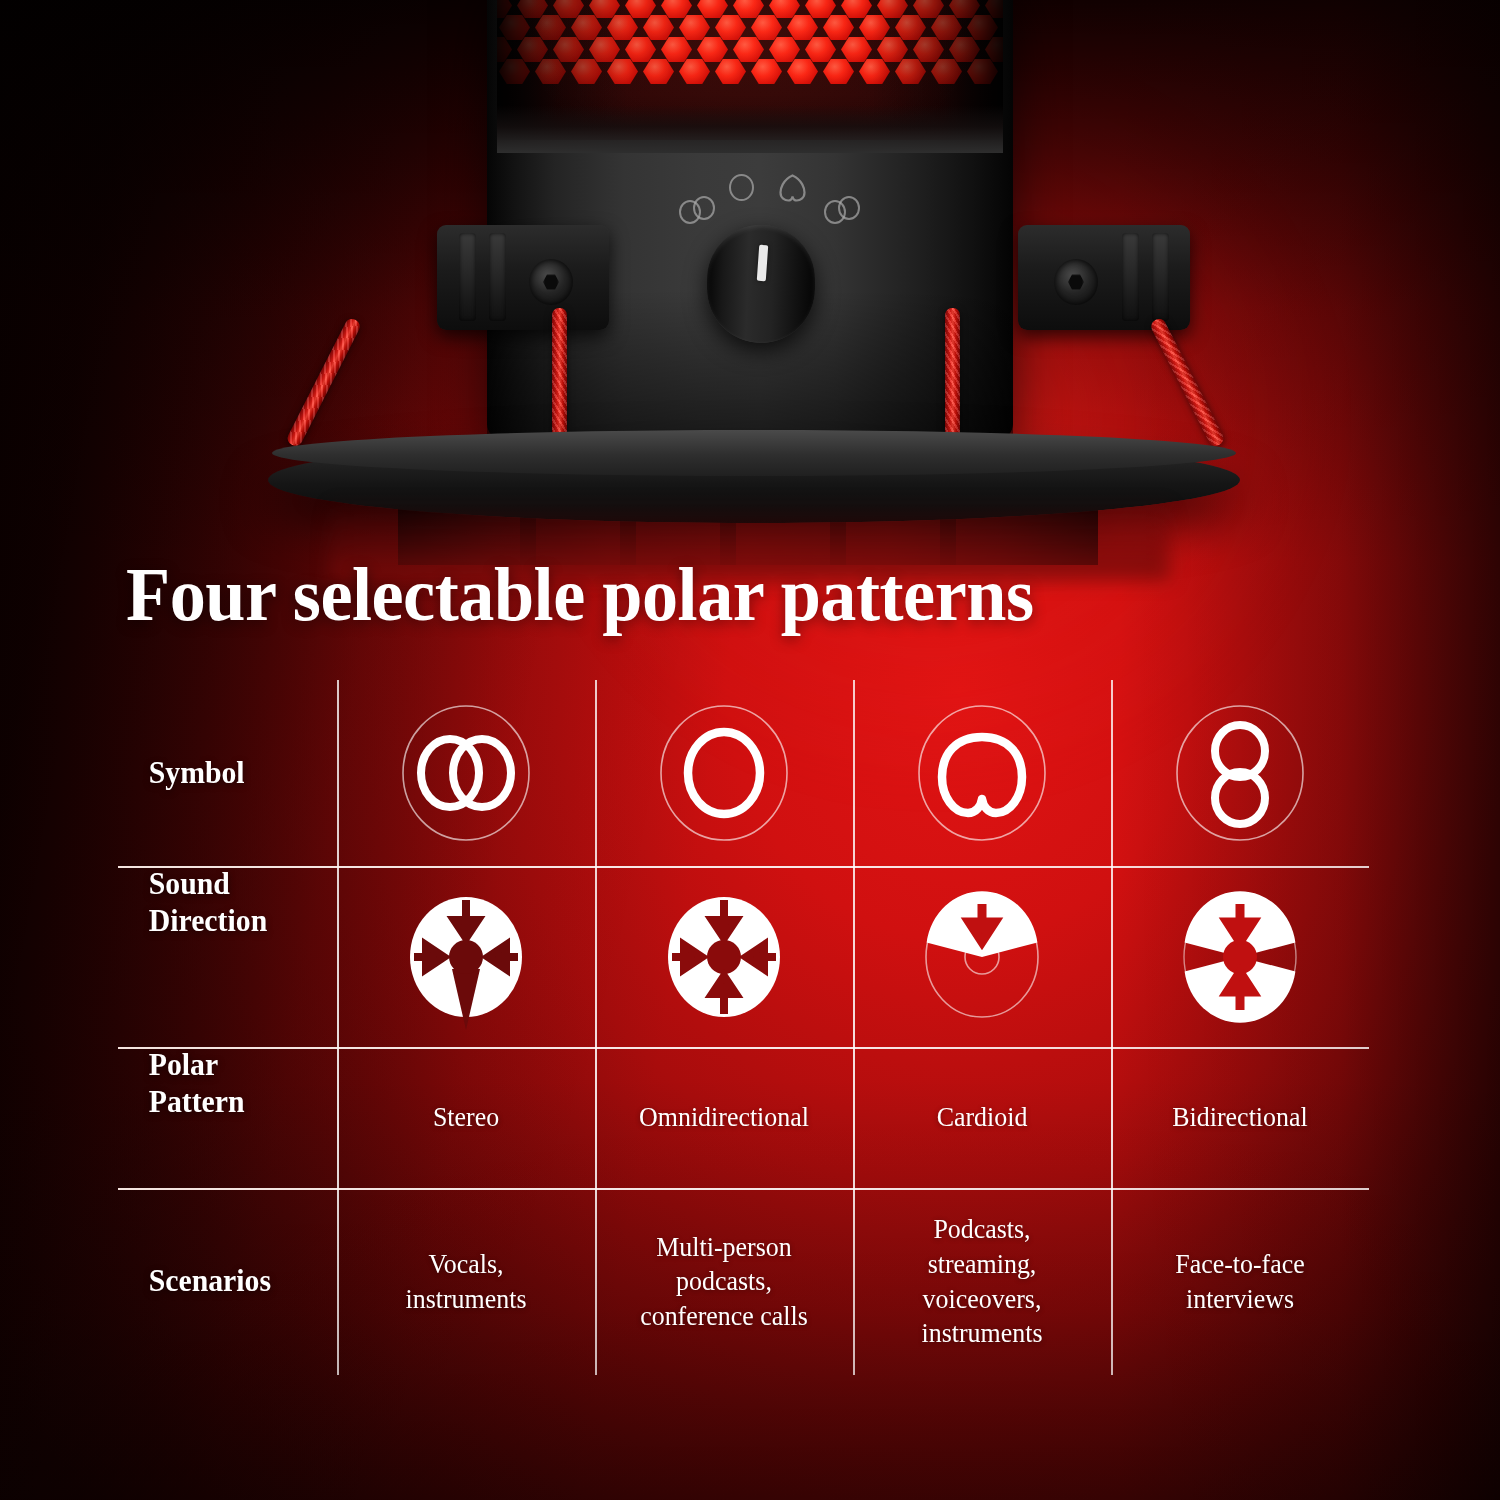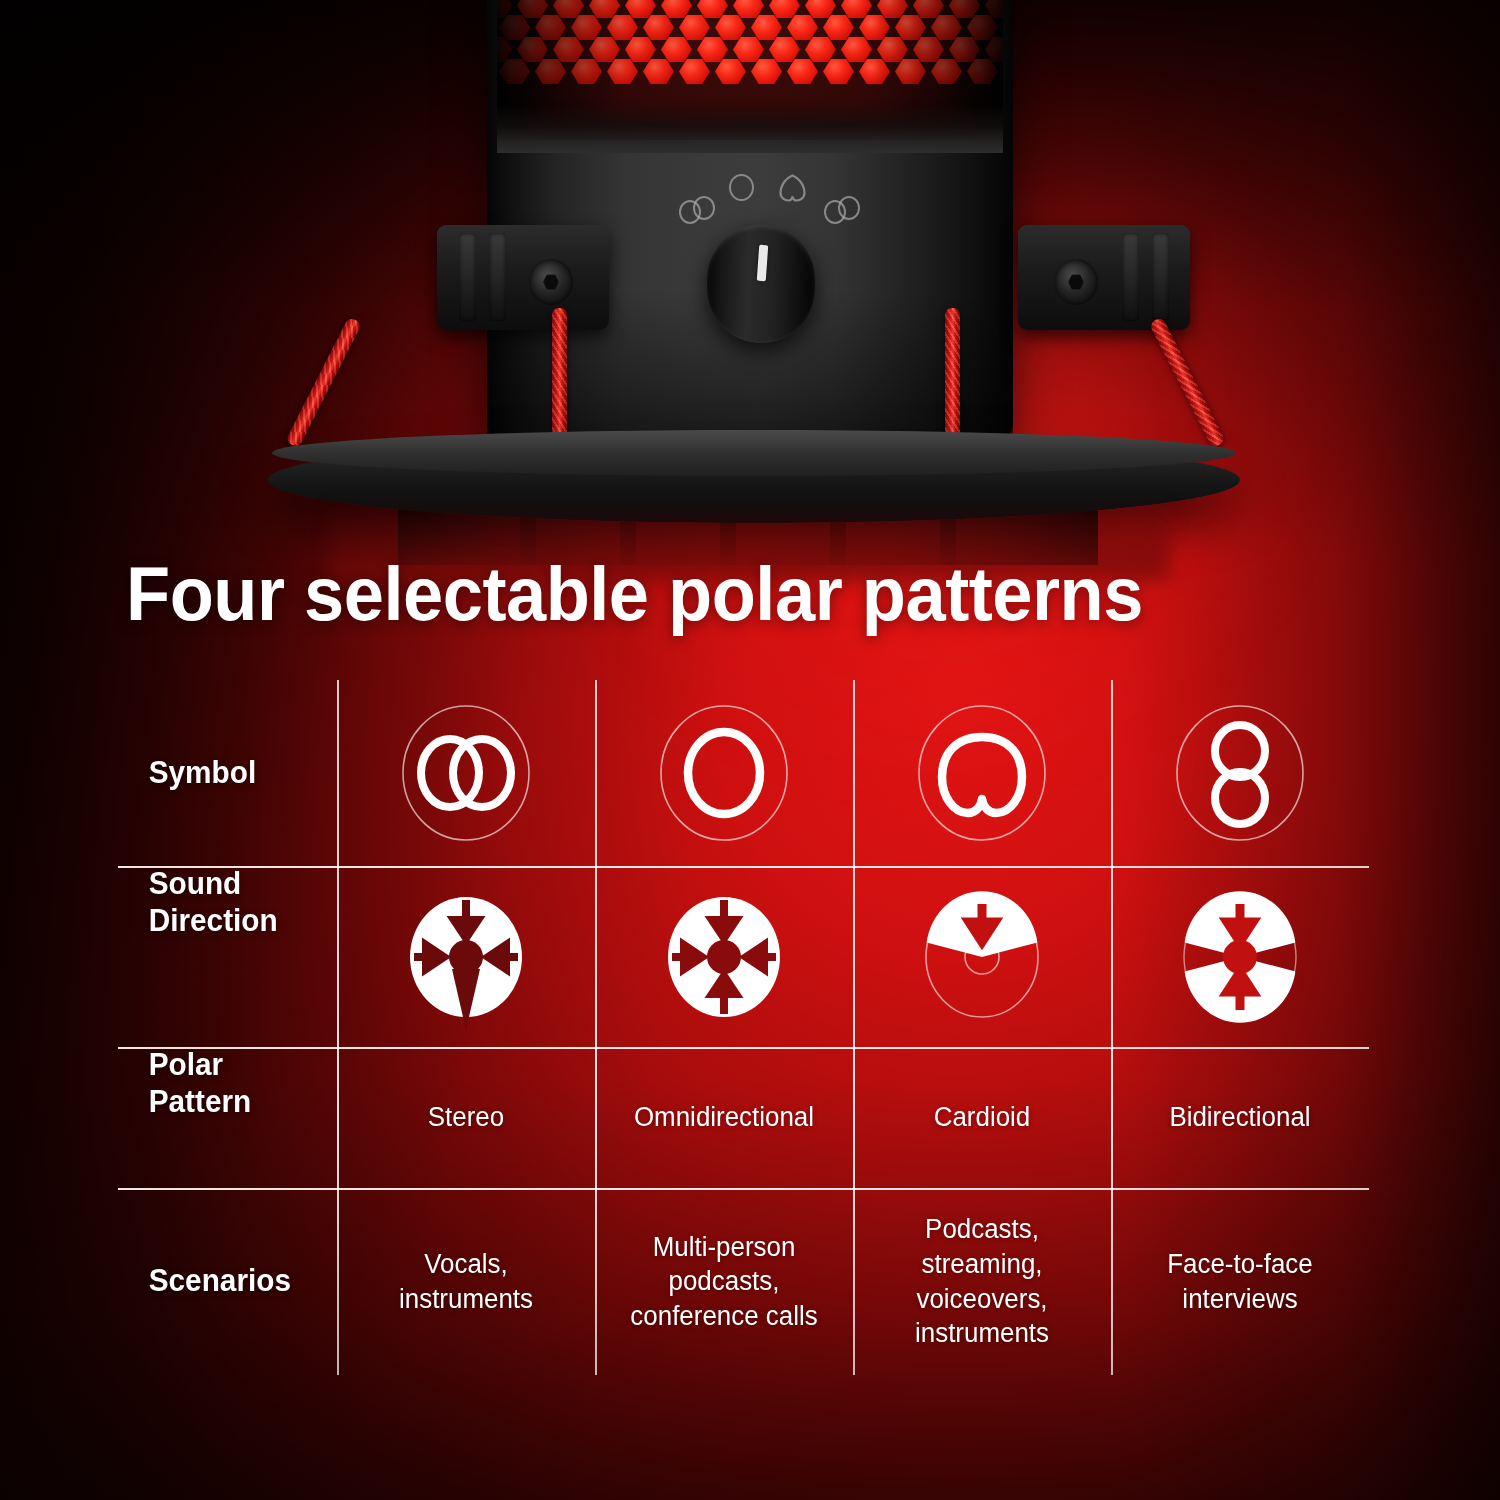--- a/index.html
+++ b/index.html
@@ -4,21 +4,21 @@
 <style>
   * { margin:0; padding:0; box-sizing:border-box; }
   html,body { width:1500px; height:1500px; overflow:hidden; }
   body {
     font-family:"Liberation Sans", sans-serif;
     background:#3d0505;
     position:relative;
   }
 
   
-  #stage { position:absolute; inset:0; overflow:hidden; }
+  #stage { position:absolute; inset:0; overflow:hidden;font-family:Liberation Serif, serif; }
 
   .bg-base{
     position:absolute; inset:0;
     background:
       radial-gradient(ellipse 1150px 1250px at 64% 46%,
         #e21414 0%, #d01010 20%, #a80c0c 40%, #760707 60%, #4a0404 78%, #2a0202 92%, #1b0101 100%);
   }
   .bg-dark-left{
     position:absolute; inset:0;
     background:linear-gradient(100deg,

